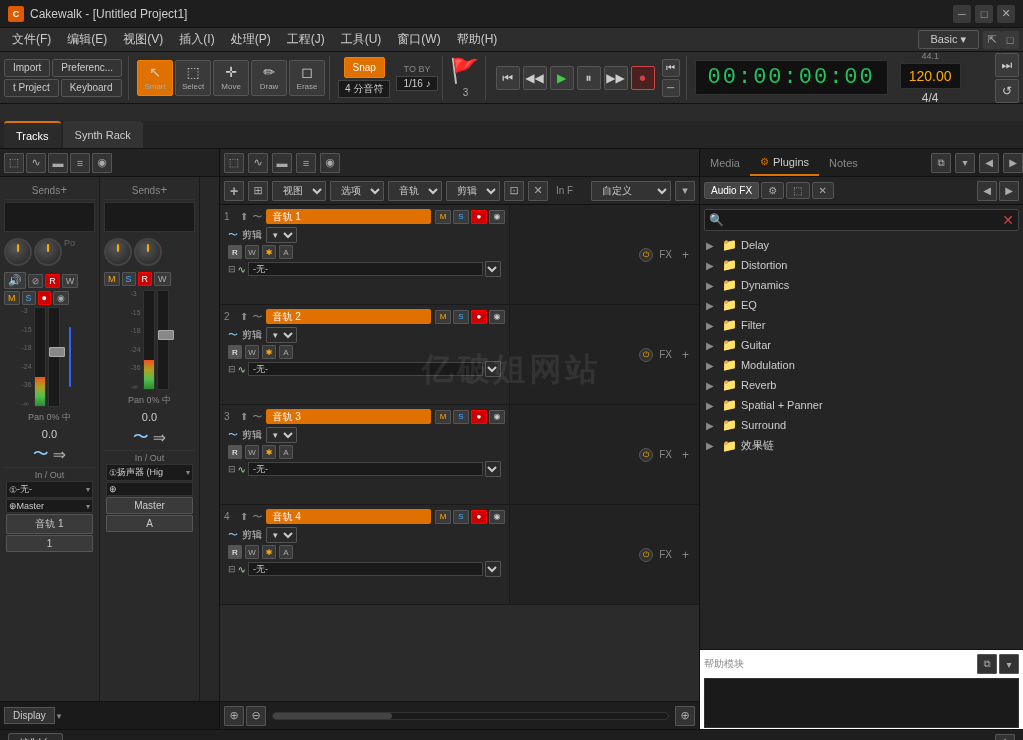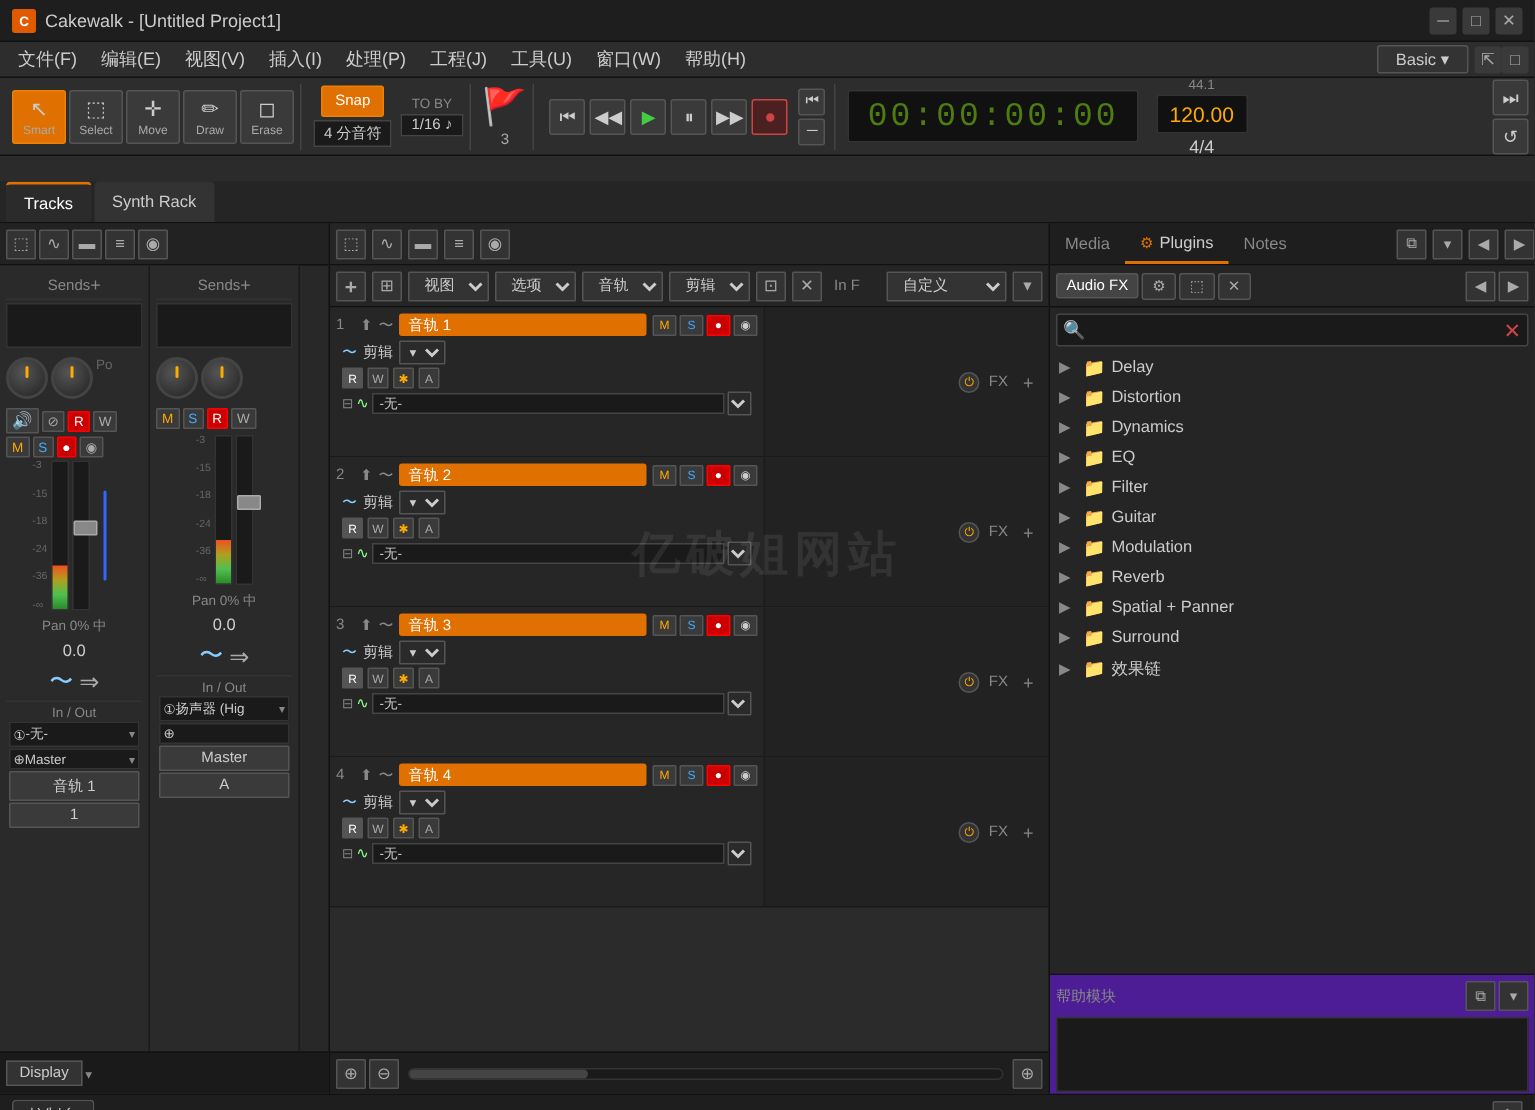--- a/index.html
+++ b/index.html
@@ -118,21 +118,21 @@
     .transport-btn.play { color: #4c4; }
     .transport-btn.record { color: #c44; background: #4a2020; border-color: #c44; }
 
     
     #time-display {
       background: #111;
       border: 1px solid #333;
       padding: 4px 12px;
       font-family: 'Courier New', monospace;
       font-size: 22px;
-      color: #4d7c0f;
+      color: #22c55e;
       letter-spacing: 2px;
       border-radius: 2px;
       margin: 0 4px;
     }
 
     #tempo-display {
       background: #111;
       border: 1px solid #333;
       padding: 4px 8px;
       font-size: 14px;
@@ -509,21 +509,21 @@
       padding: 3px 2px;
       cursor: pointer;
       border-radius: 2px;
     }
     .pc-expand { font-size: 10px; color: #888; width: 12px; }
     .pc-folder { font-size: 12px; color: #e07000; }
     .pc-name { font-size: 11px; color: #ccc; }
 
     #help-module {
       height: 80px;
-      background: #4c1d95;
+      background: #ffffff;
       border-top: 1px solid #111;
       padding: 4px;
     }
     .hm-header {
       display: flex; align-items: center; justify-content: space-between;
       font-size: 10px; color: #888; margin-bottom: 4px;
     }
 
     
     #bottom-bar {
@@ -603,20 +603,30 @@
   <span class="menu-item">窗口(W)</span>
   <span class="menu-item">帮助(H)</span>
   <div style="flex:1"></div>
   <div style="background:#333;border:1px solid #555;padding:2px 12px;color:#ccc;font-size:11px;border-radius:2px;cursor:pointer;">Basic ▾</div>
   <button class="titlebar-btn" style="margin-left:4px;">⇱</button>
   <button class="titlebar-btn">□</button>
 </div>
 
 <div id="toolbar">
 
+  <div style="display:flex;flex-direction:column;gap:2px;border-right:1px solid #444;padding-right:6px;height:44px;justify-content:center;">
+    <div style="display:flex;gap:2px;">
+      <button class="tab-btn" style="height:18px;font-size:10px;background:#333;border:1px solid #555;color:#ccc;padding:0 8px;border-radius:2px;">Import</button>
+      <button class="tab-btn" style="height:18px;font-size:10px;background:#333;border:1px solid #555;color:#ccc;padding:0 8px;border-radius:2px;">Preferenc...</button>
+    </div>
+    <div style="display:flex;gap:2px;">
+      <button class="tab-btn" style="height:18px;font-size:10px;background:#333;border:1px solid #555;color:#ccc;padding:0 8px;border-radius:2px;">t Project</button>
+      <button class="tab-btn" style="height:18px;font-size:10px;background:#333;border:1px solid #555;color:#ccc;padding:0 8px;border-radius:2px;">Keyboard</button>
+    </div>
+  </div>
 
   <div class="toolbar-group">
     <div style="display:flex;flex-direction:column;align-items:center;justify-content:center;gap:2px;">
       <div style="display:flex;gap:2px;">
         <button class="toolbar-btn active">
           <span class="icon">↖</span>
           <span class="label">Smart</span>
         </button>
         <button class="toolbar-btn">
           <span class="icon">⬚</span>

